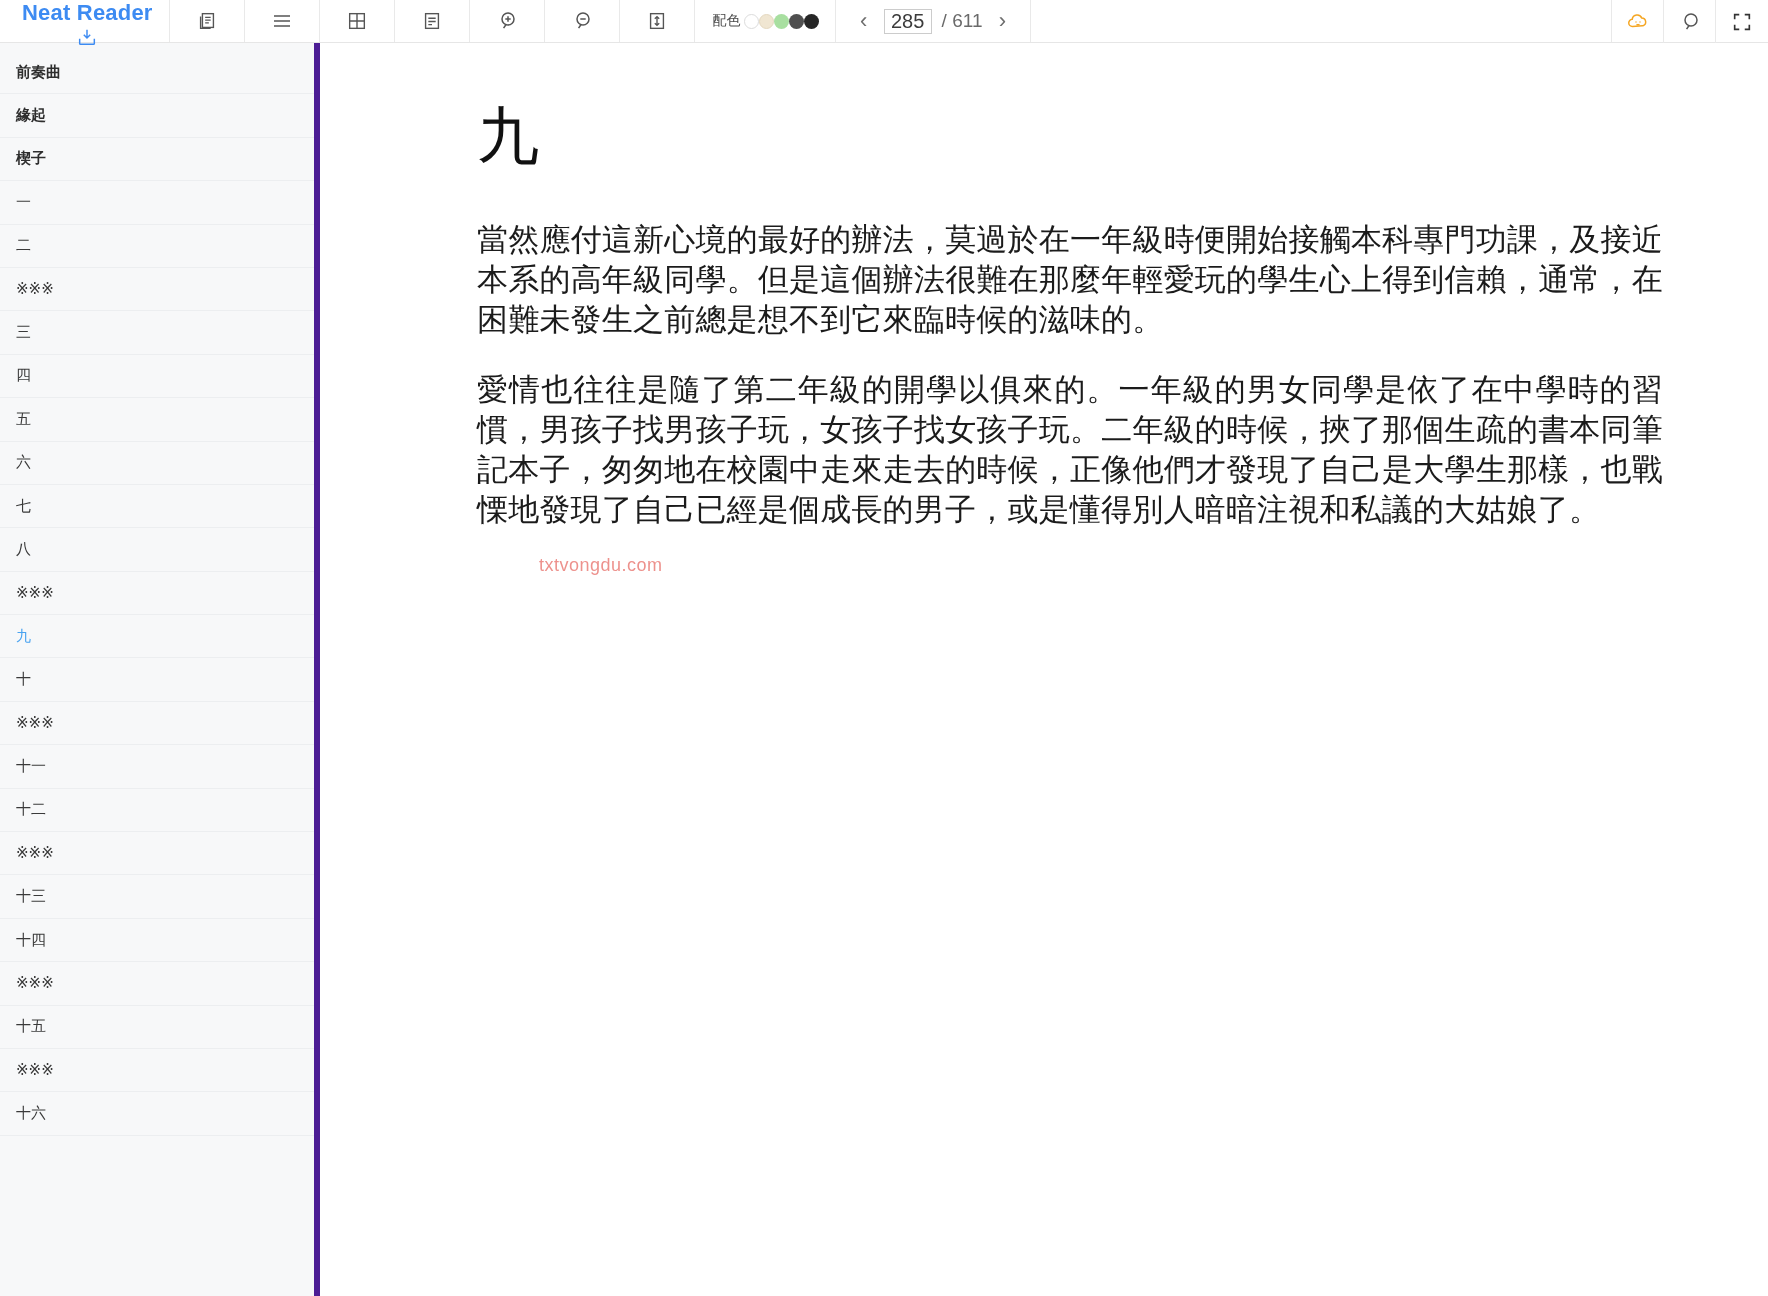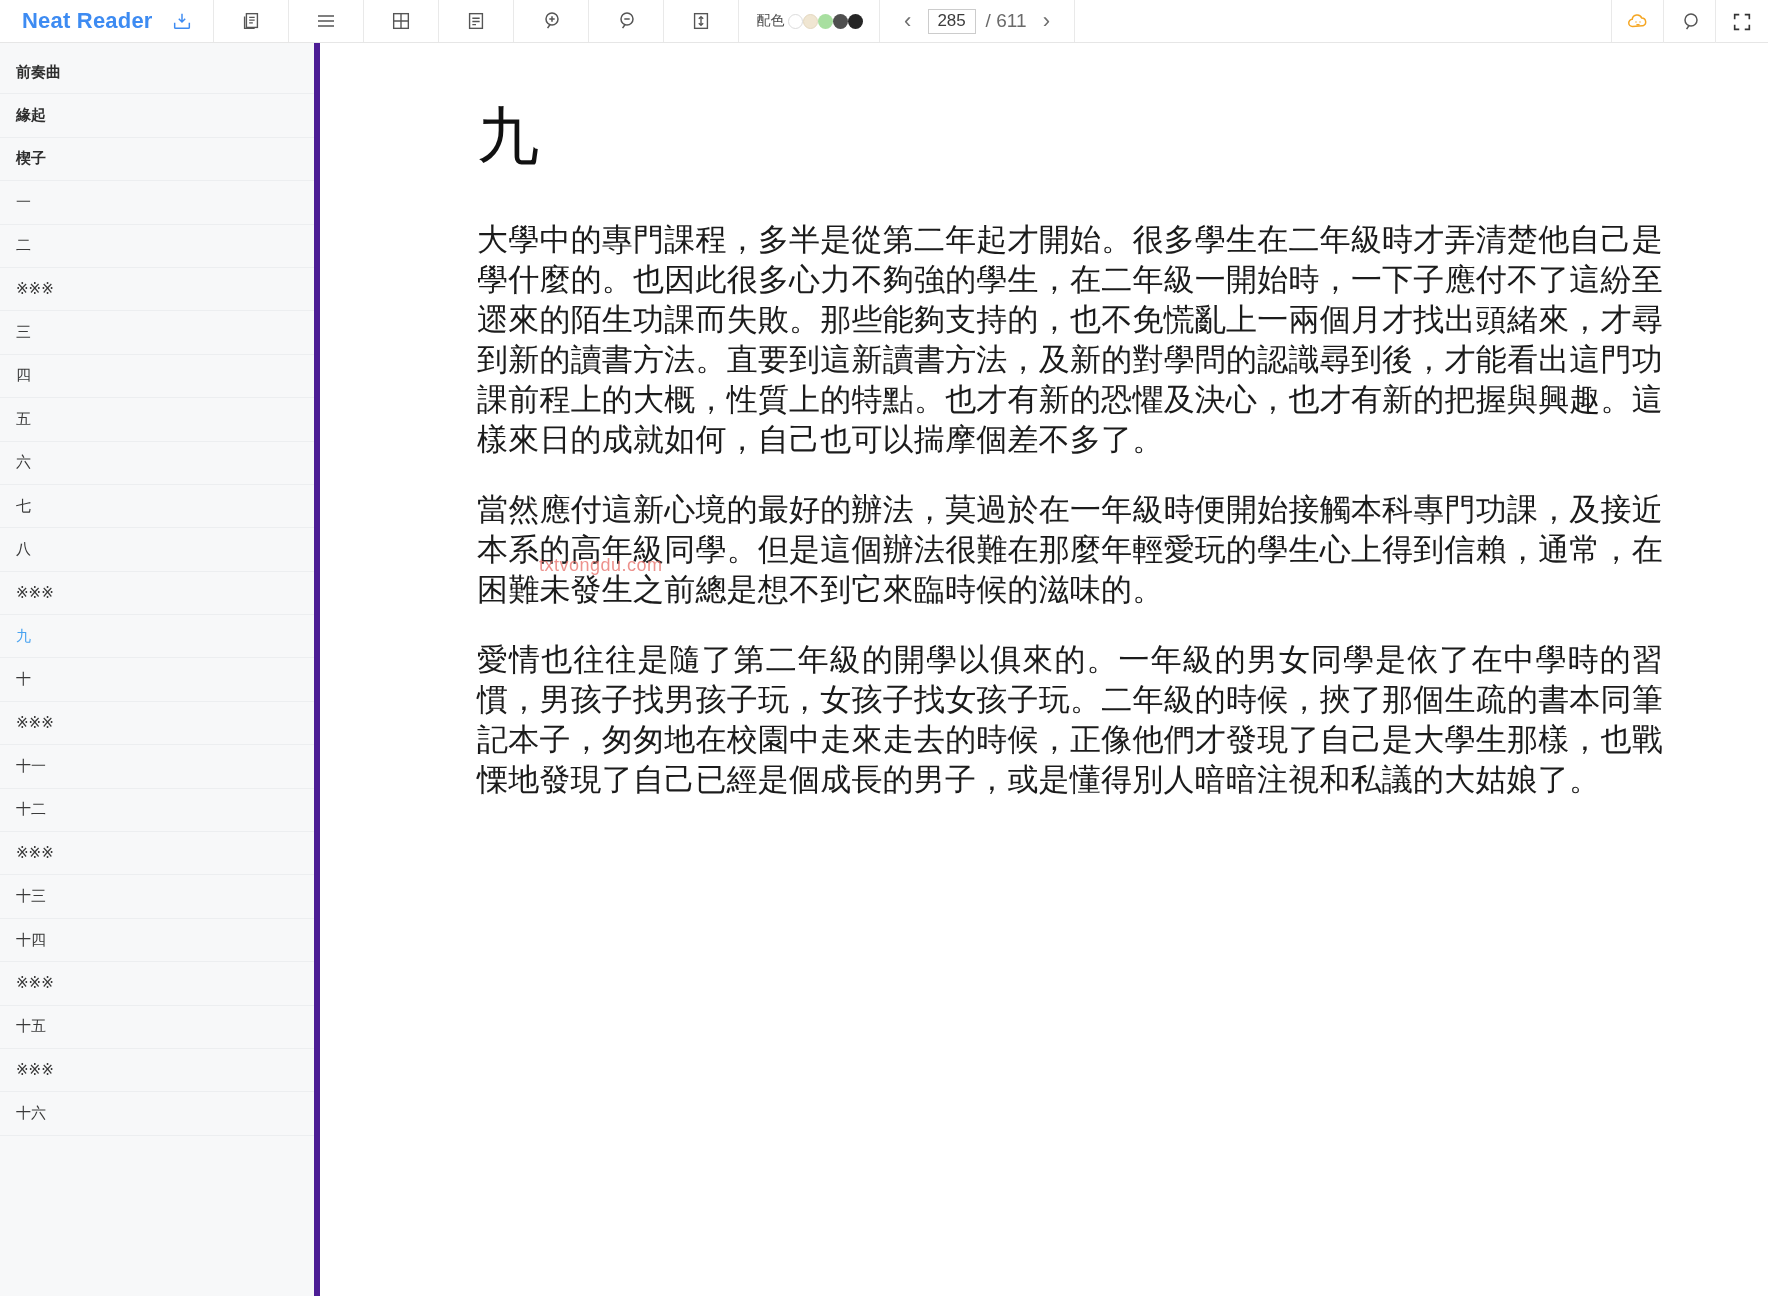--- a/index.html
+++ b/index.html
@@ -37,24 +37,24 @@
     display: flex;
     align-items: center;
     justify-content: center;
     border-right: 1px solid #e9e9e9;
     padding: 0 14px;
   }
 
   .brand {
     display: flex;
     align-items: center;
-    gap: 14px;
     padding: 0 16px 0 22px;
     height: 100%;
     border-right: 1px solid #e9e9e9;
+    flex-direction: column;
   }
 
   .brand-name {
     color: #3d8bf2;
     font-size: 22px;
     font-weight: bold;
     letter-spacing: 0.2px;
     white-space: nowrap;
   }
 
@@ -107,21 +107,21 @@
     justify-content: center;
     cursor: pointer;
     color: #6e6e6e;
   }
   .page-input {
     width: 48px;
     height: 25px;
     border: 1px solid #cccccc;
     background: #fff;
     text-align: center;
-    font-size: 17px;
+    font-size: 20px;
     color: #3c3c3c;
     font-family: "Liberation Sans", sans-serif;
   }
   .page-total {
     font-size: 19px;
     color: #6a6a6a;
     white-space: nowrap;
   }
 
   .tb-spacer { flex: 1 1 auto; height: 100%; }
@@ -366,19 +366,18 @@
       <div class="toc-item">十五</div>
       <div class="toc-item">※※※</div>
       <div class="toc-item">十六</div>
     </div>
 </div>
 
 <div class="content">
   <div class="page">
     <h1 class="chapter-title">九</h1>
     <div id="paragraphs">
-        <p class="para">大學中的專門課程，多半是從第二年起才開始。很多學生在二年級時才弄清楚他自己是學什麼的。也因此很多心力不夠強的學生，在二年級一開始時，一下子應付不了這紛至遝來的陌生功課而失敗。那些能夠支持的，也不免慌亂上一兩個月才找出頭緒來，才尋到新的讀書方法。直要到這新讀書方法，及新的對學問的認識尋到後，才能看出這門功課前程上的大概，性質上的特點。也才有新的恐懼及決心，也才有新的把握與興趣。這樣來日的成就如何，自己也可以揣摩個差不多了。</p>
         <p class="para">當然應付這新心境的最好的辦法，莫過於在一年級時便開始接觸本科專門功課，及接近本系的高年級同學。但是這個辦法很難在那麼年輕愛玩的學生心上得到信賴，通常，在困難未發生之前總是想不到它來臨時候的滋味的。</p>
         <p class="para">愛情也往往是隨了第二年級的開學以俱來的。一年級的男女同學是依了在中學時的習慣，男孩子找男孩子玩，女孩子找女孩子玩。二年級的時候，挾了那個生疏的書本同筆記本子，匆匆地在校園中走來走去的時候，正像他們才發現了自己是大學生那樣，也戰慄地發現了自己已經是個成長的男子，或是懂得別人暗暗注視和私議的大姑娘了。</p>
       </div>
     <div class="watermark">txtvongdu.com</div>
   </div>
 </div>
 
 </body></html>

